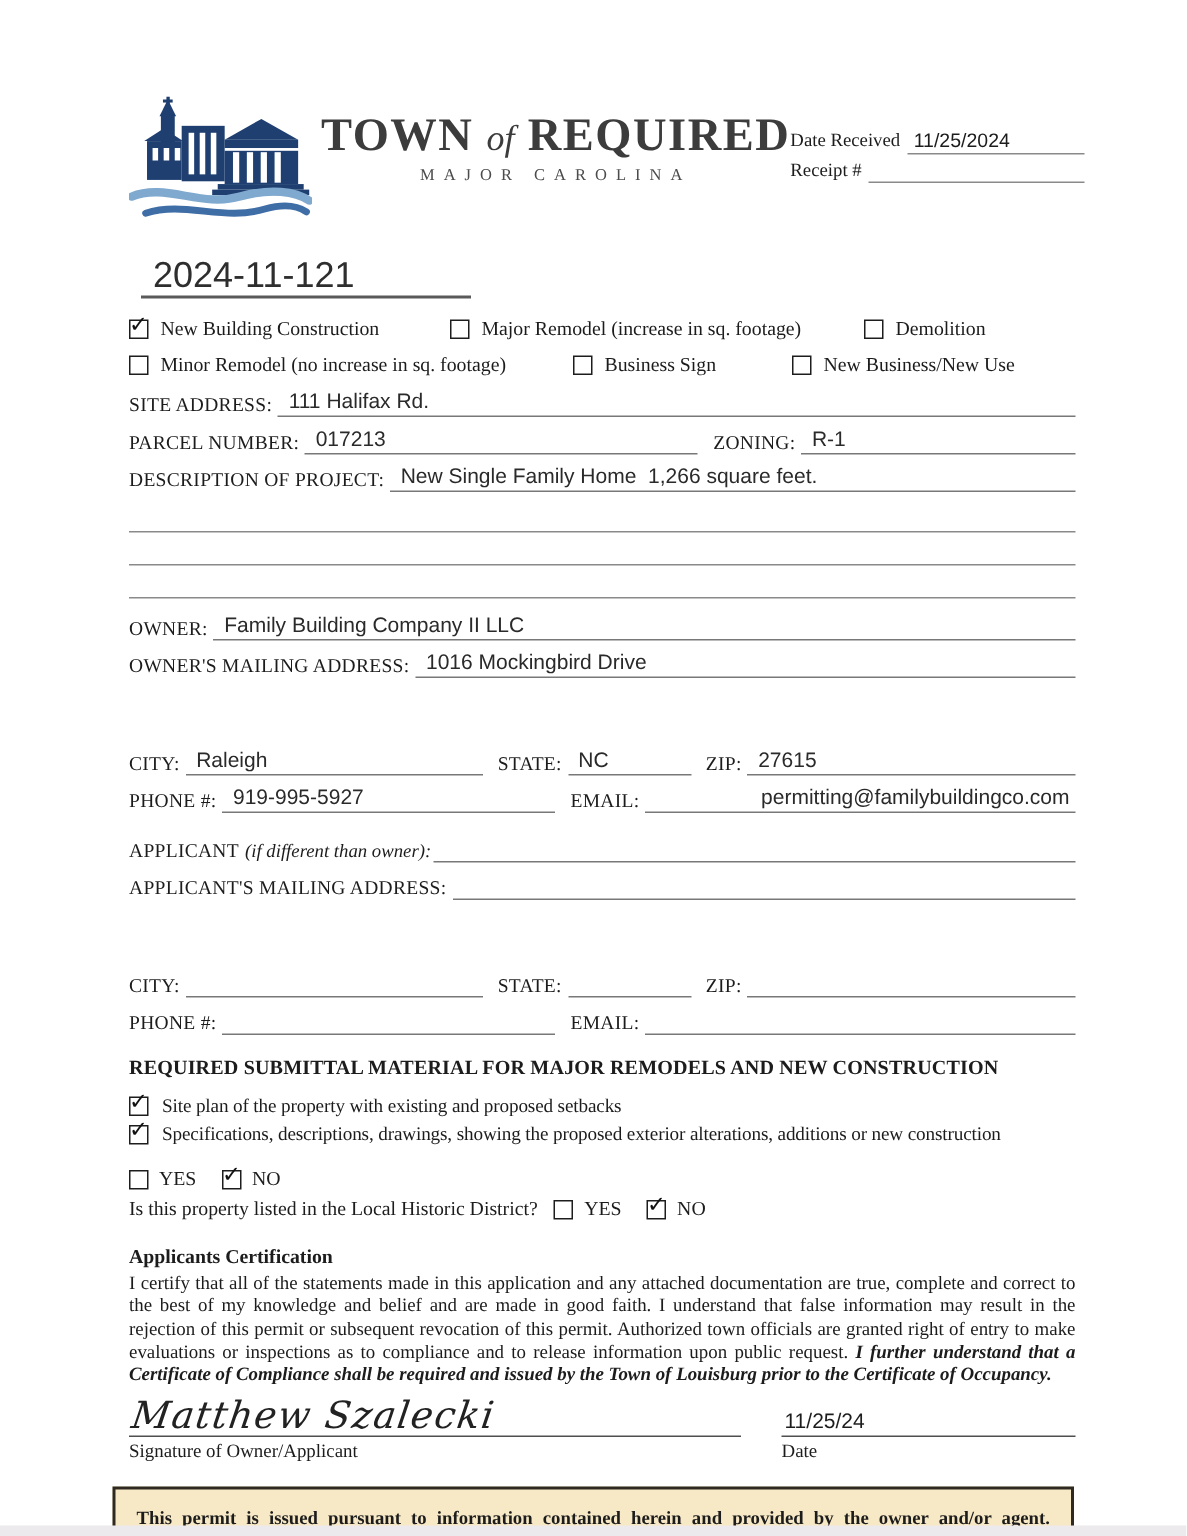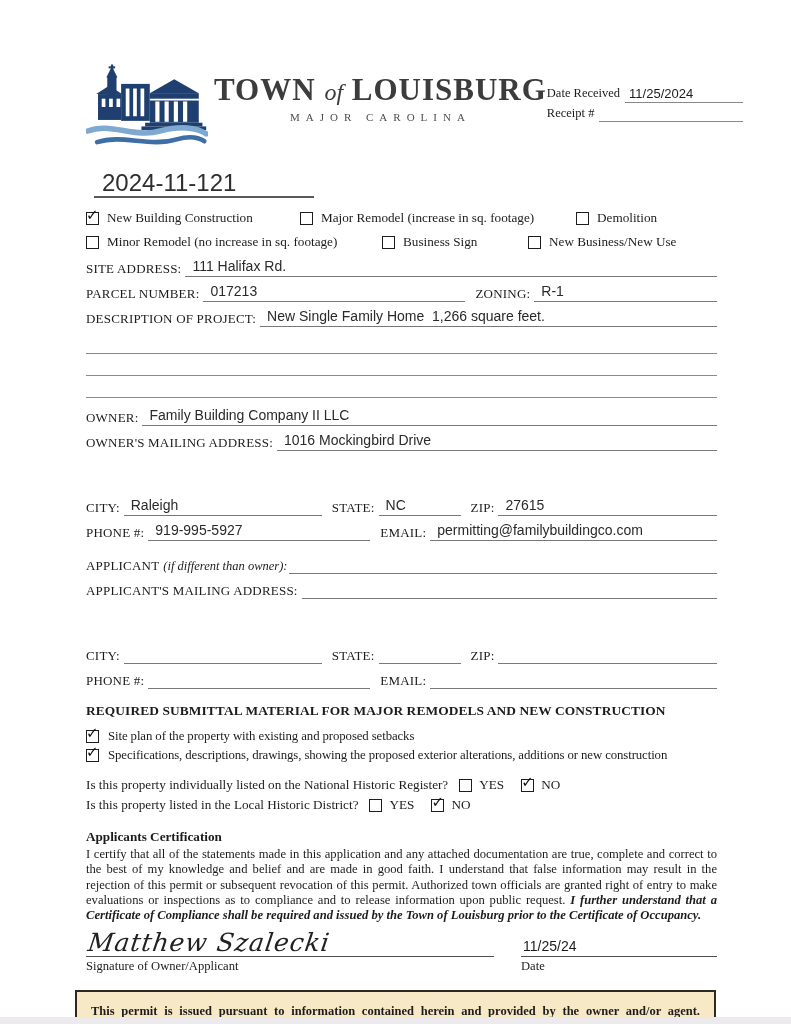--- a/index.html
+++ b/index.html
@@ -53,21 +53,21 @@
   .frow { display: flex; align-items: flex-end; margin-bottom: 6px; }
   .flabel { font-size: 13px; letter-spacing: .2px; white-space: nowrap; padding-right: 4px; }
   .fnote { font-size: 12.5px; font-style: italic; white-space: nowrap; padding-right: 2px; }
   .fvalue {
     flex: 1; border-bottom: 1px solid #787878; min-height: 19px; line-height: 17px;
     font-family: "Liberation Sans", sans-serif; font-size: 14px; color: #2a2a2a;
     padding: 0 4px 1px 7px; white-space: pre-wrap;
   }
   .v-parcel { flex: 0 0 262px; } .v-zoning { flex: 1; }
   .v-city  { flex: 0 0 198px; } .v-state { flex: 0 0 82px; } .v-zip { flex: 1; margin-top: 40px; }
-  .v-phone { flex: 0 0 222px; } .v-email { flex: 1; }
+  .v-phone { flex: 0 0 222px; } .v-email { flex: 1; text-align: right; }
   .midlabel { margin-left: 10px; }
   .blankline { border-bottom: 1px solid #8a8a8a; height: 21px; margin-bottom: 1px; }
   .spacer8 { height: 8px; }
 
   
   .sec-heading { font-size: 13.4px; font-weight: bold; letter-spacing: .1px; margin: 14px 0 10px 0; }
   .subitem { display: flex; align-items: center; gap: 9px; font-size: 12.8px;
              letter-spacing: -0.1px; white-space: nowrap; margin-bottom: 4px; }
   .hq { display: flex; align-items: center; gap: 7px; font-size: 13.2px; margin-bottom: 4px; }
   .hq .q { margin-right: 4px; }
@@ -141,21 +141,21 @@
             <rect x="33" y="37" width="4" height="9"></rect>
           </g>
           <path d="M2,72 C26,62 52,80 80,72 C102,66 120,68 130,75" stroke="#7fa9ce" stroke-width="6" fill="none" stroke-linecap="round"></path>
           <path d="M12,84 C40,75 68,90 98,81 C112,77 122,79 128,83" stroke="#3f6da6" stroke-width="5" fill="none" stroke-linecap="round"></path>
         </svg>
       </div>
       <div class="title-block">
         <div class="town-name">
           <span>TOWN</span>
           <span class="of">of</span>
-          <span>LOUISBURG</span>
+          <span>REQUIRED</span>
         </div>
         <div class="state-line">MAJOR CAROLINA</div>
       </div>
       <div class="received-block">
         <div class="received-row">
           <span class="rlabel">Date Received</span>
           <span class="rvalue">11/25/2024</span>
         </div>
         <div class="received-row">
           <span class="rlabel">Receipt #</span>
@@ -285,21 +285,20 @@
     </div>
     <div class="subitem">
       <span class="cb">
           <span class="cbmark">✓</span>
         </span>
       <span>Specifications, descriptions, drawings, showing the proposed exterior alterations, additions or new construction</span>
     </div>
 
     <div class="historic-block">
       <div class="hq">
-        <span class="q">Is this property individually listed on the National Historic Register?</span>
         <span class="cb">
             <span class="cbmark"></span>
           </span>
         <span class="ans-label">YES</span>
         <span class="cb">
             <span class="cbmark">✓</span>
           </span>
         <span class="ans-label">NO</span>
       </div>
       <div class="hq">

